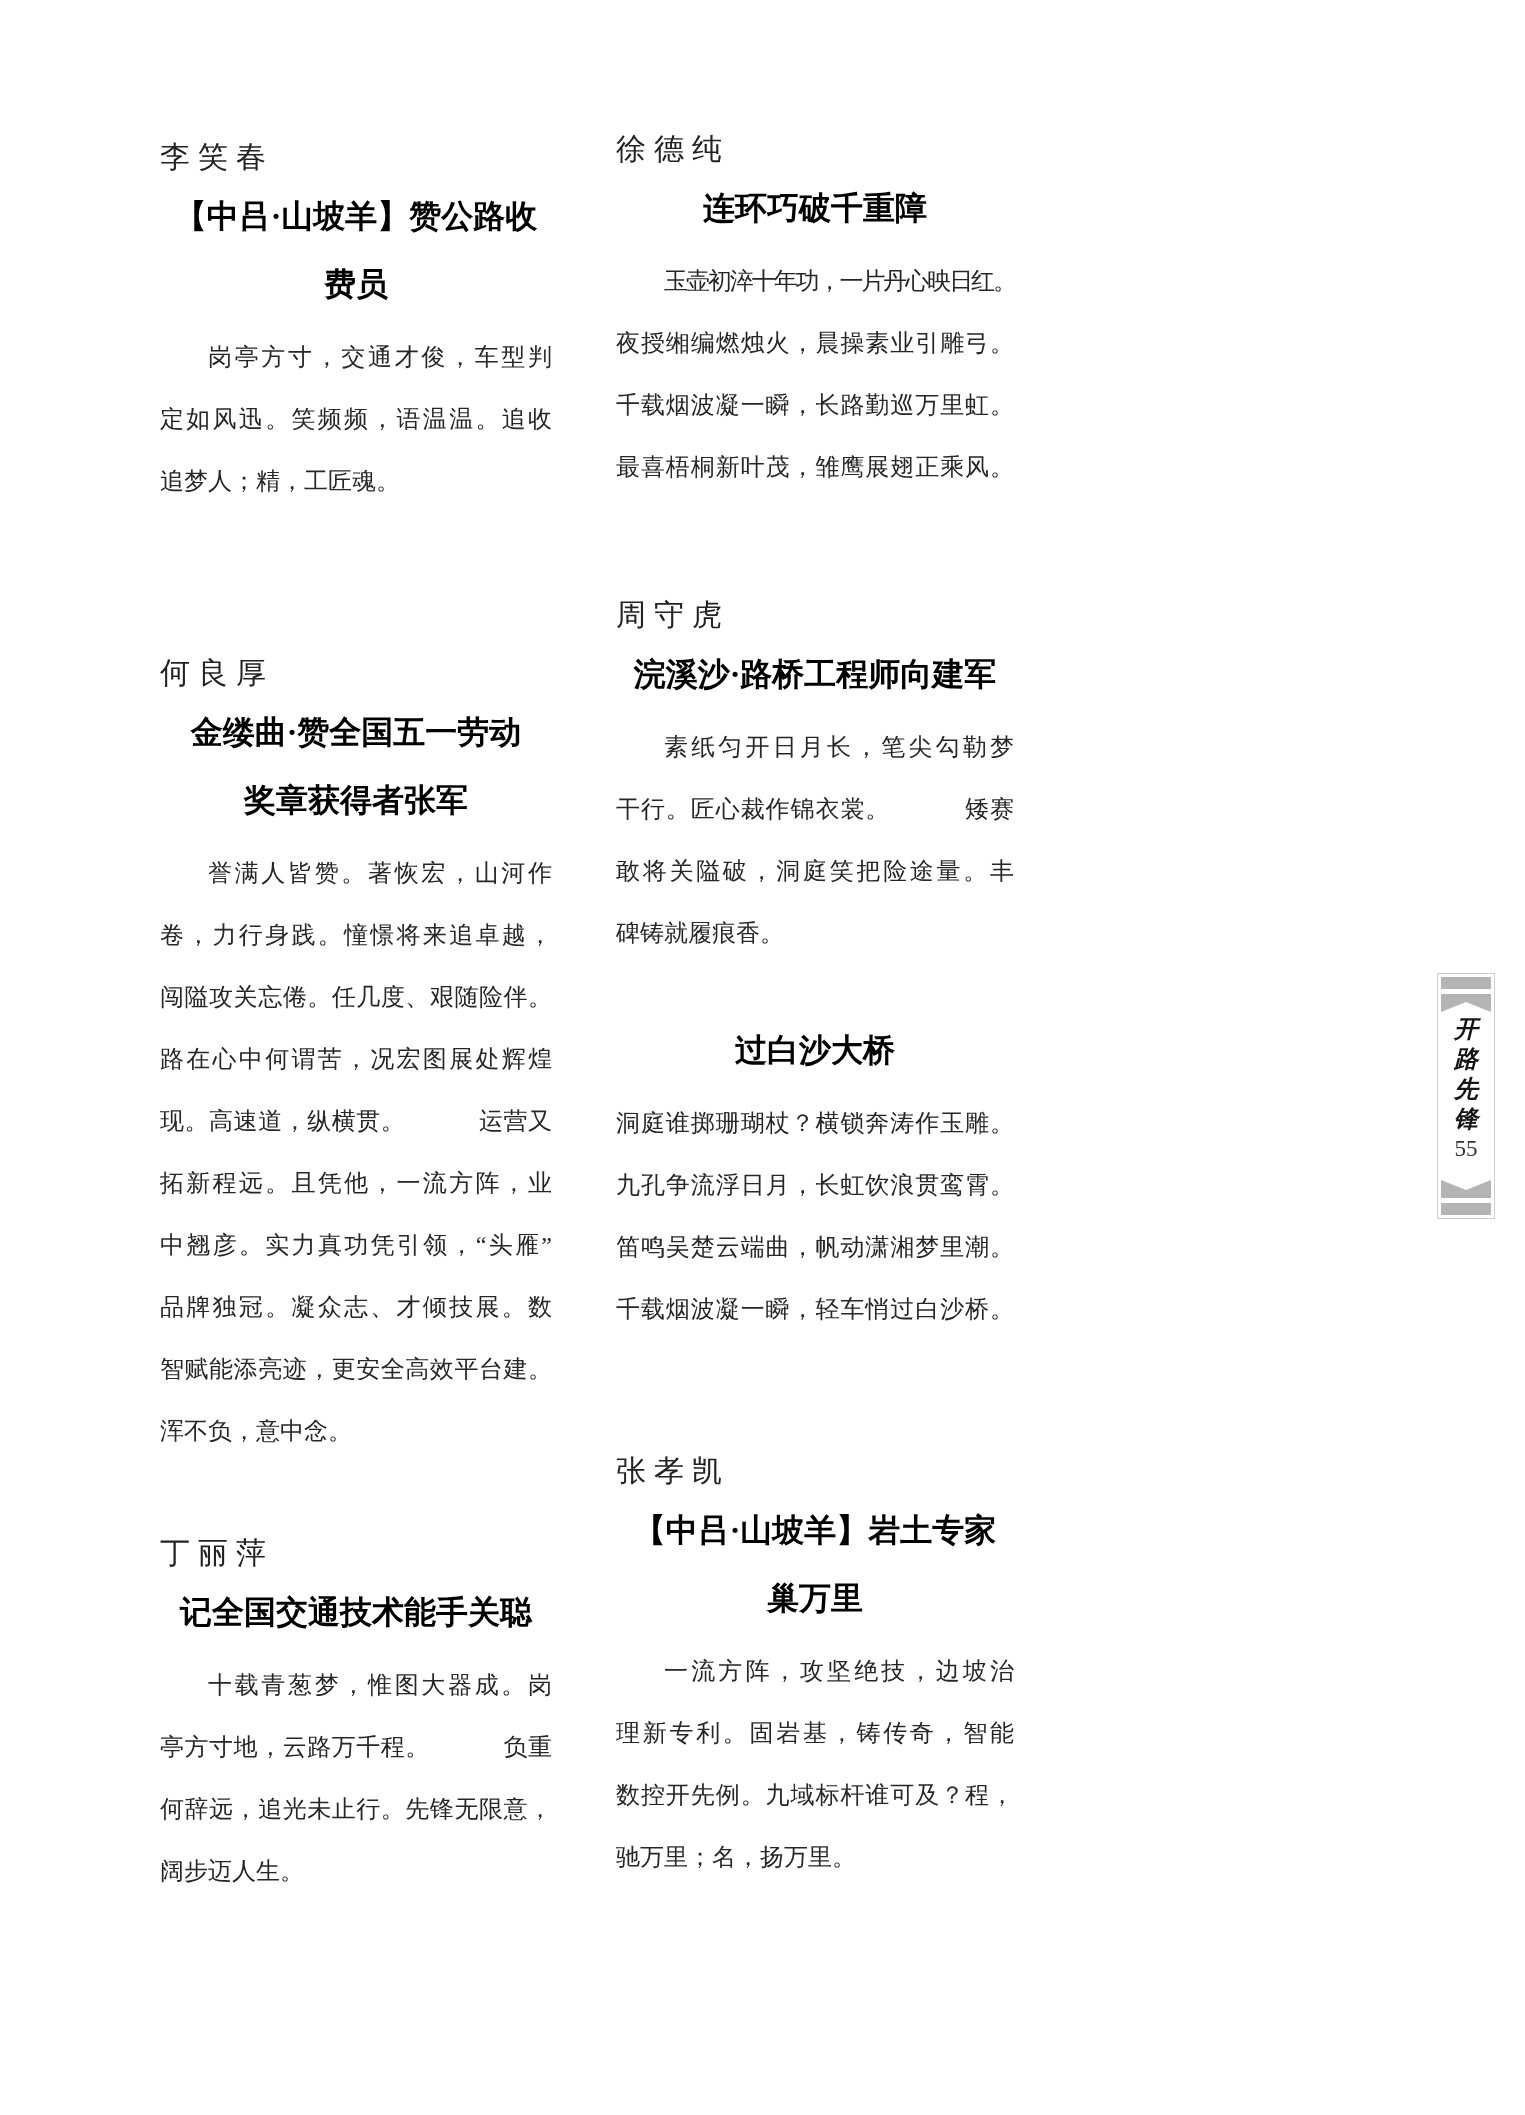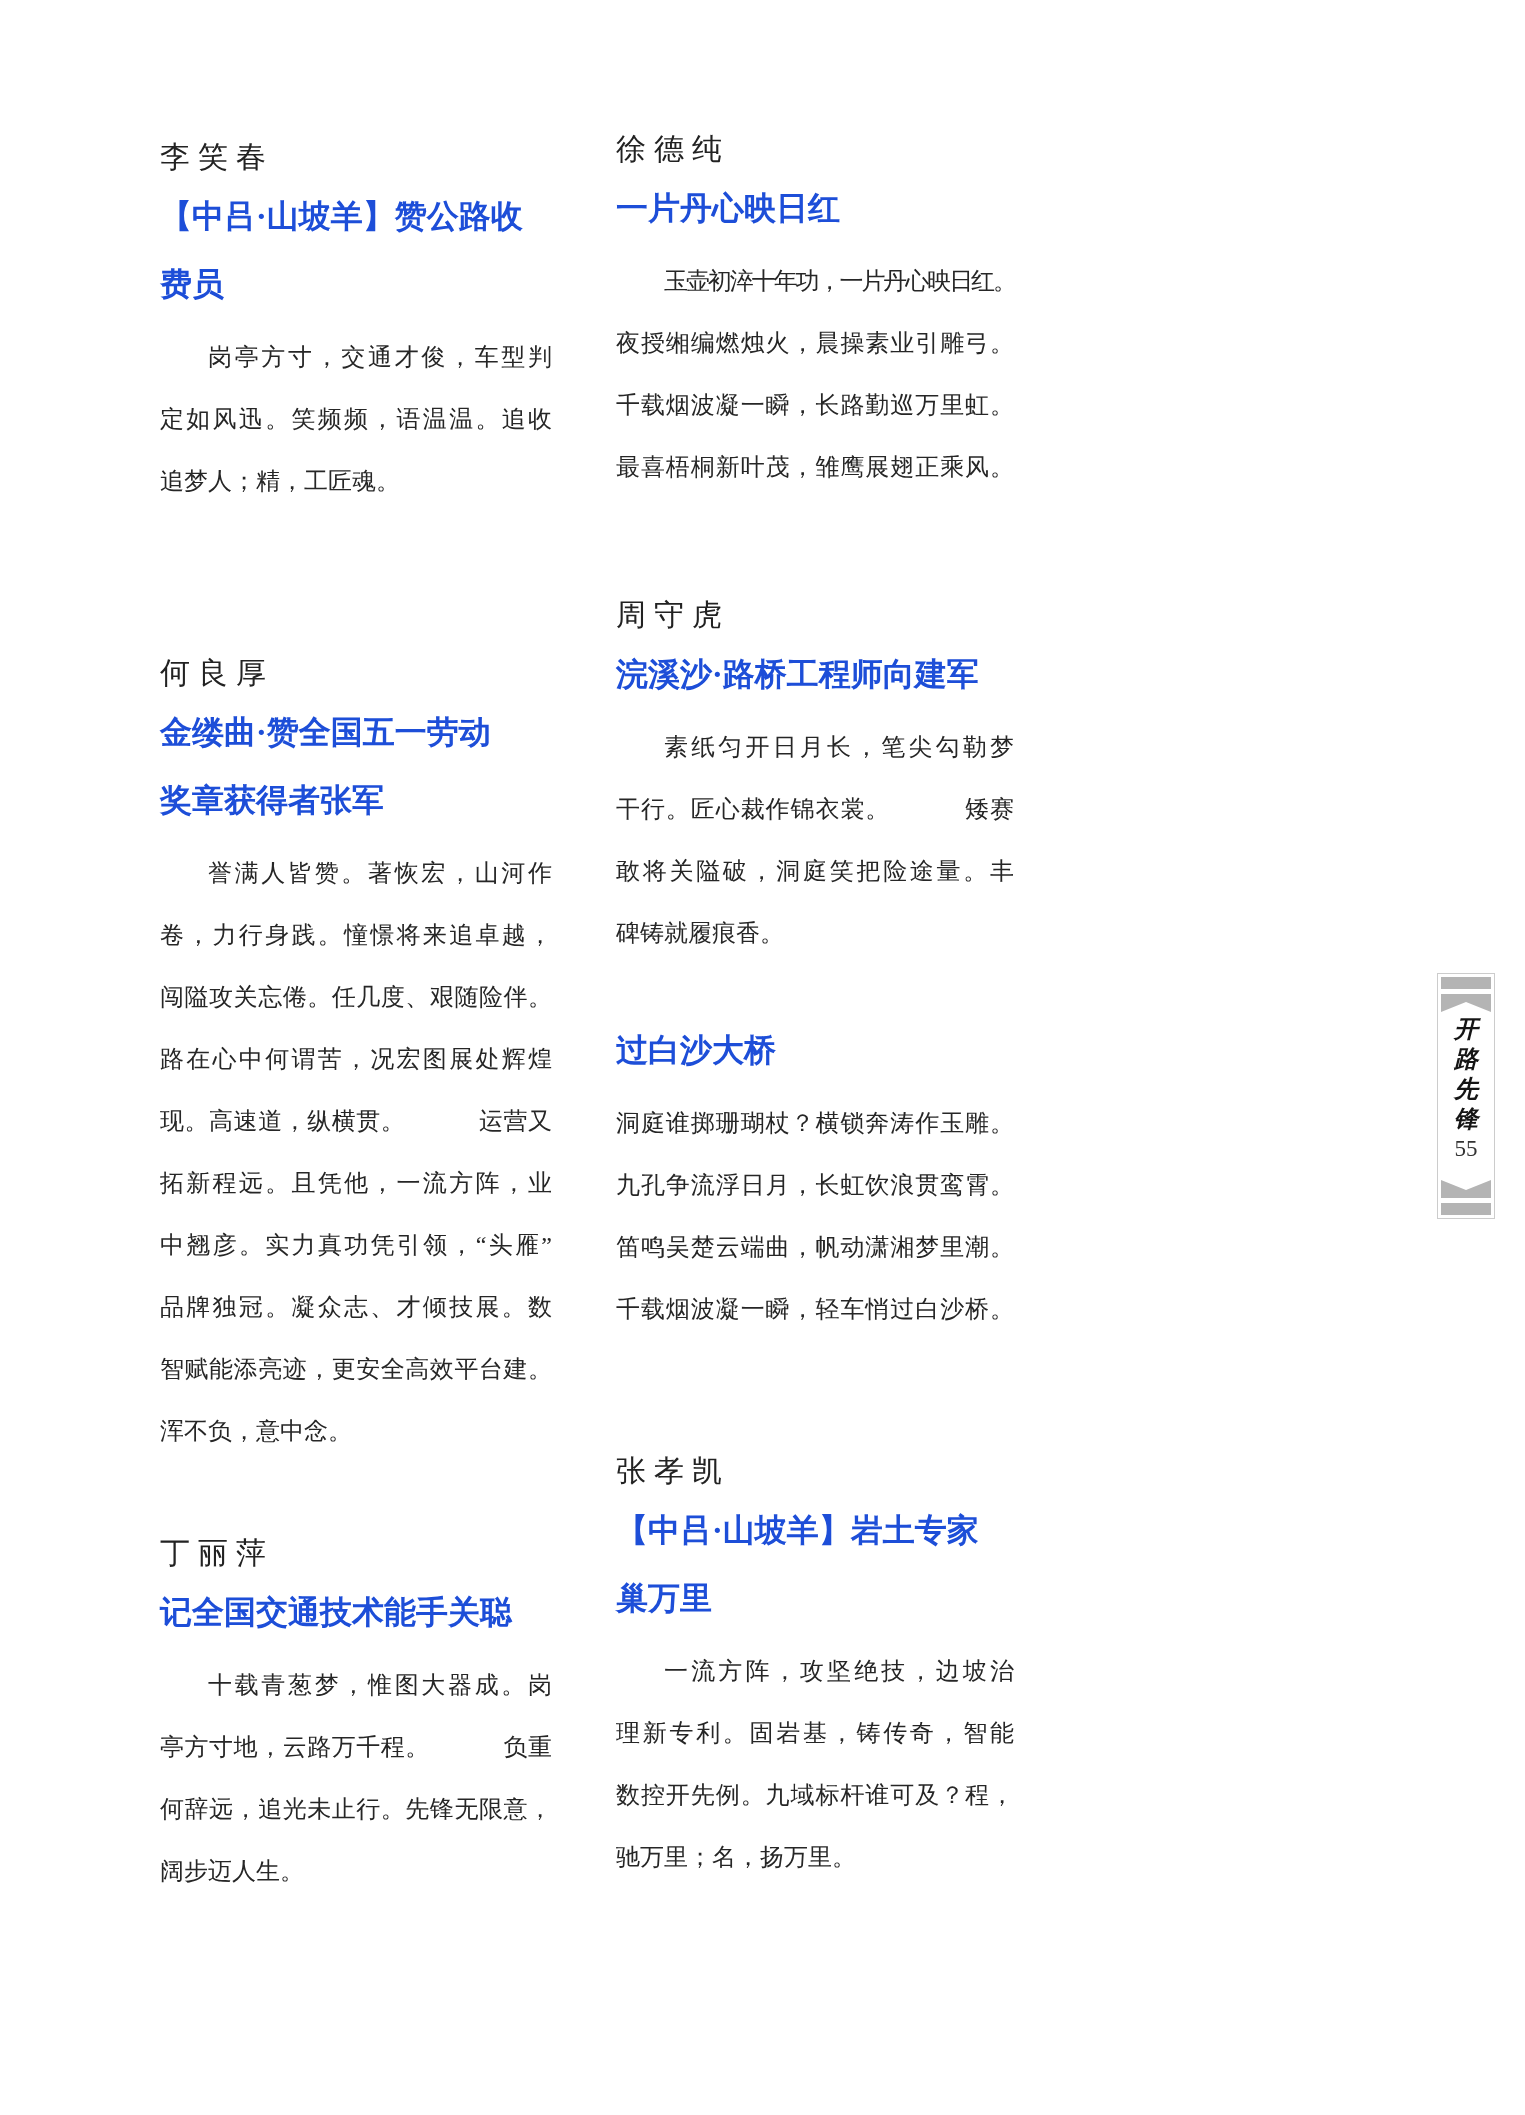--- a/index.html
+++ b/index.html
@@ -16,21 +16,22 @@
   .col-right{left:616px;width:398px;}
   .poem{margin:0;}
   .author{
     font-size:30px;line-height:42px;
     letter-spacing:8px;
     color:#222222;
     margin-bottom:12px;
   }
   .title{
     font-size:32px;line-height:52px;
-    font-weight:bold;color:#1d4ed8;
+    font-weight:bold;color:#000000;
+    text-align:center;
     margin-bottom:16px;
   }
   .body-lines{margin:0;}
   .line{
     font-size:24px;line-height:62px;
     color:#262626;
     text-align:justify;
     text-align-last:justify;
     text-justify:inter-character;
     white-space:pre-wrap;
@@ -121,21 +122,21 @@
       <div class="line short">阔步迈人生。</div>
     </div>
   </section>
 
 </div>
 
 <div class="column col-right">
 
   <section class="poem">
     <div class="author">徐德纯</div>
-    <div class="title">一片丹心映日红</div>
+    <div class="title">连环巧破千重障</div>
     <div class="body-lines">
       <div class="line indent tight">玉壶初淬十年功，一片丹心映日红。</div>
       <div class="line">夜授缃编燃烛火，晨操素业引雕弓。</div>
       <div class="line">千载烟波凝一瞬，长路勤巡万里虹。</div>
       <div class="line">最喜梧桐新叶茂，雏鹰展翅正乘风。</div>
     </div>
   </section>
 
   <section class="poem gap-c">
     <div class="author">周守虎</div>

